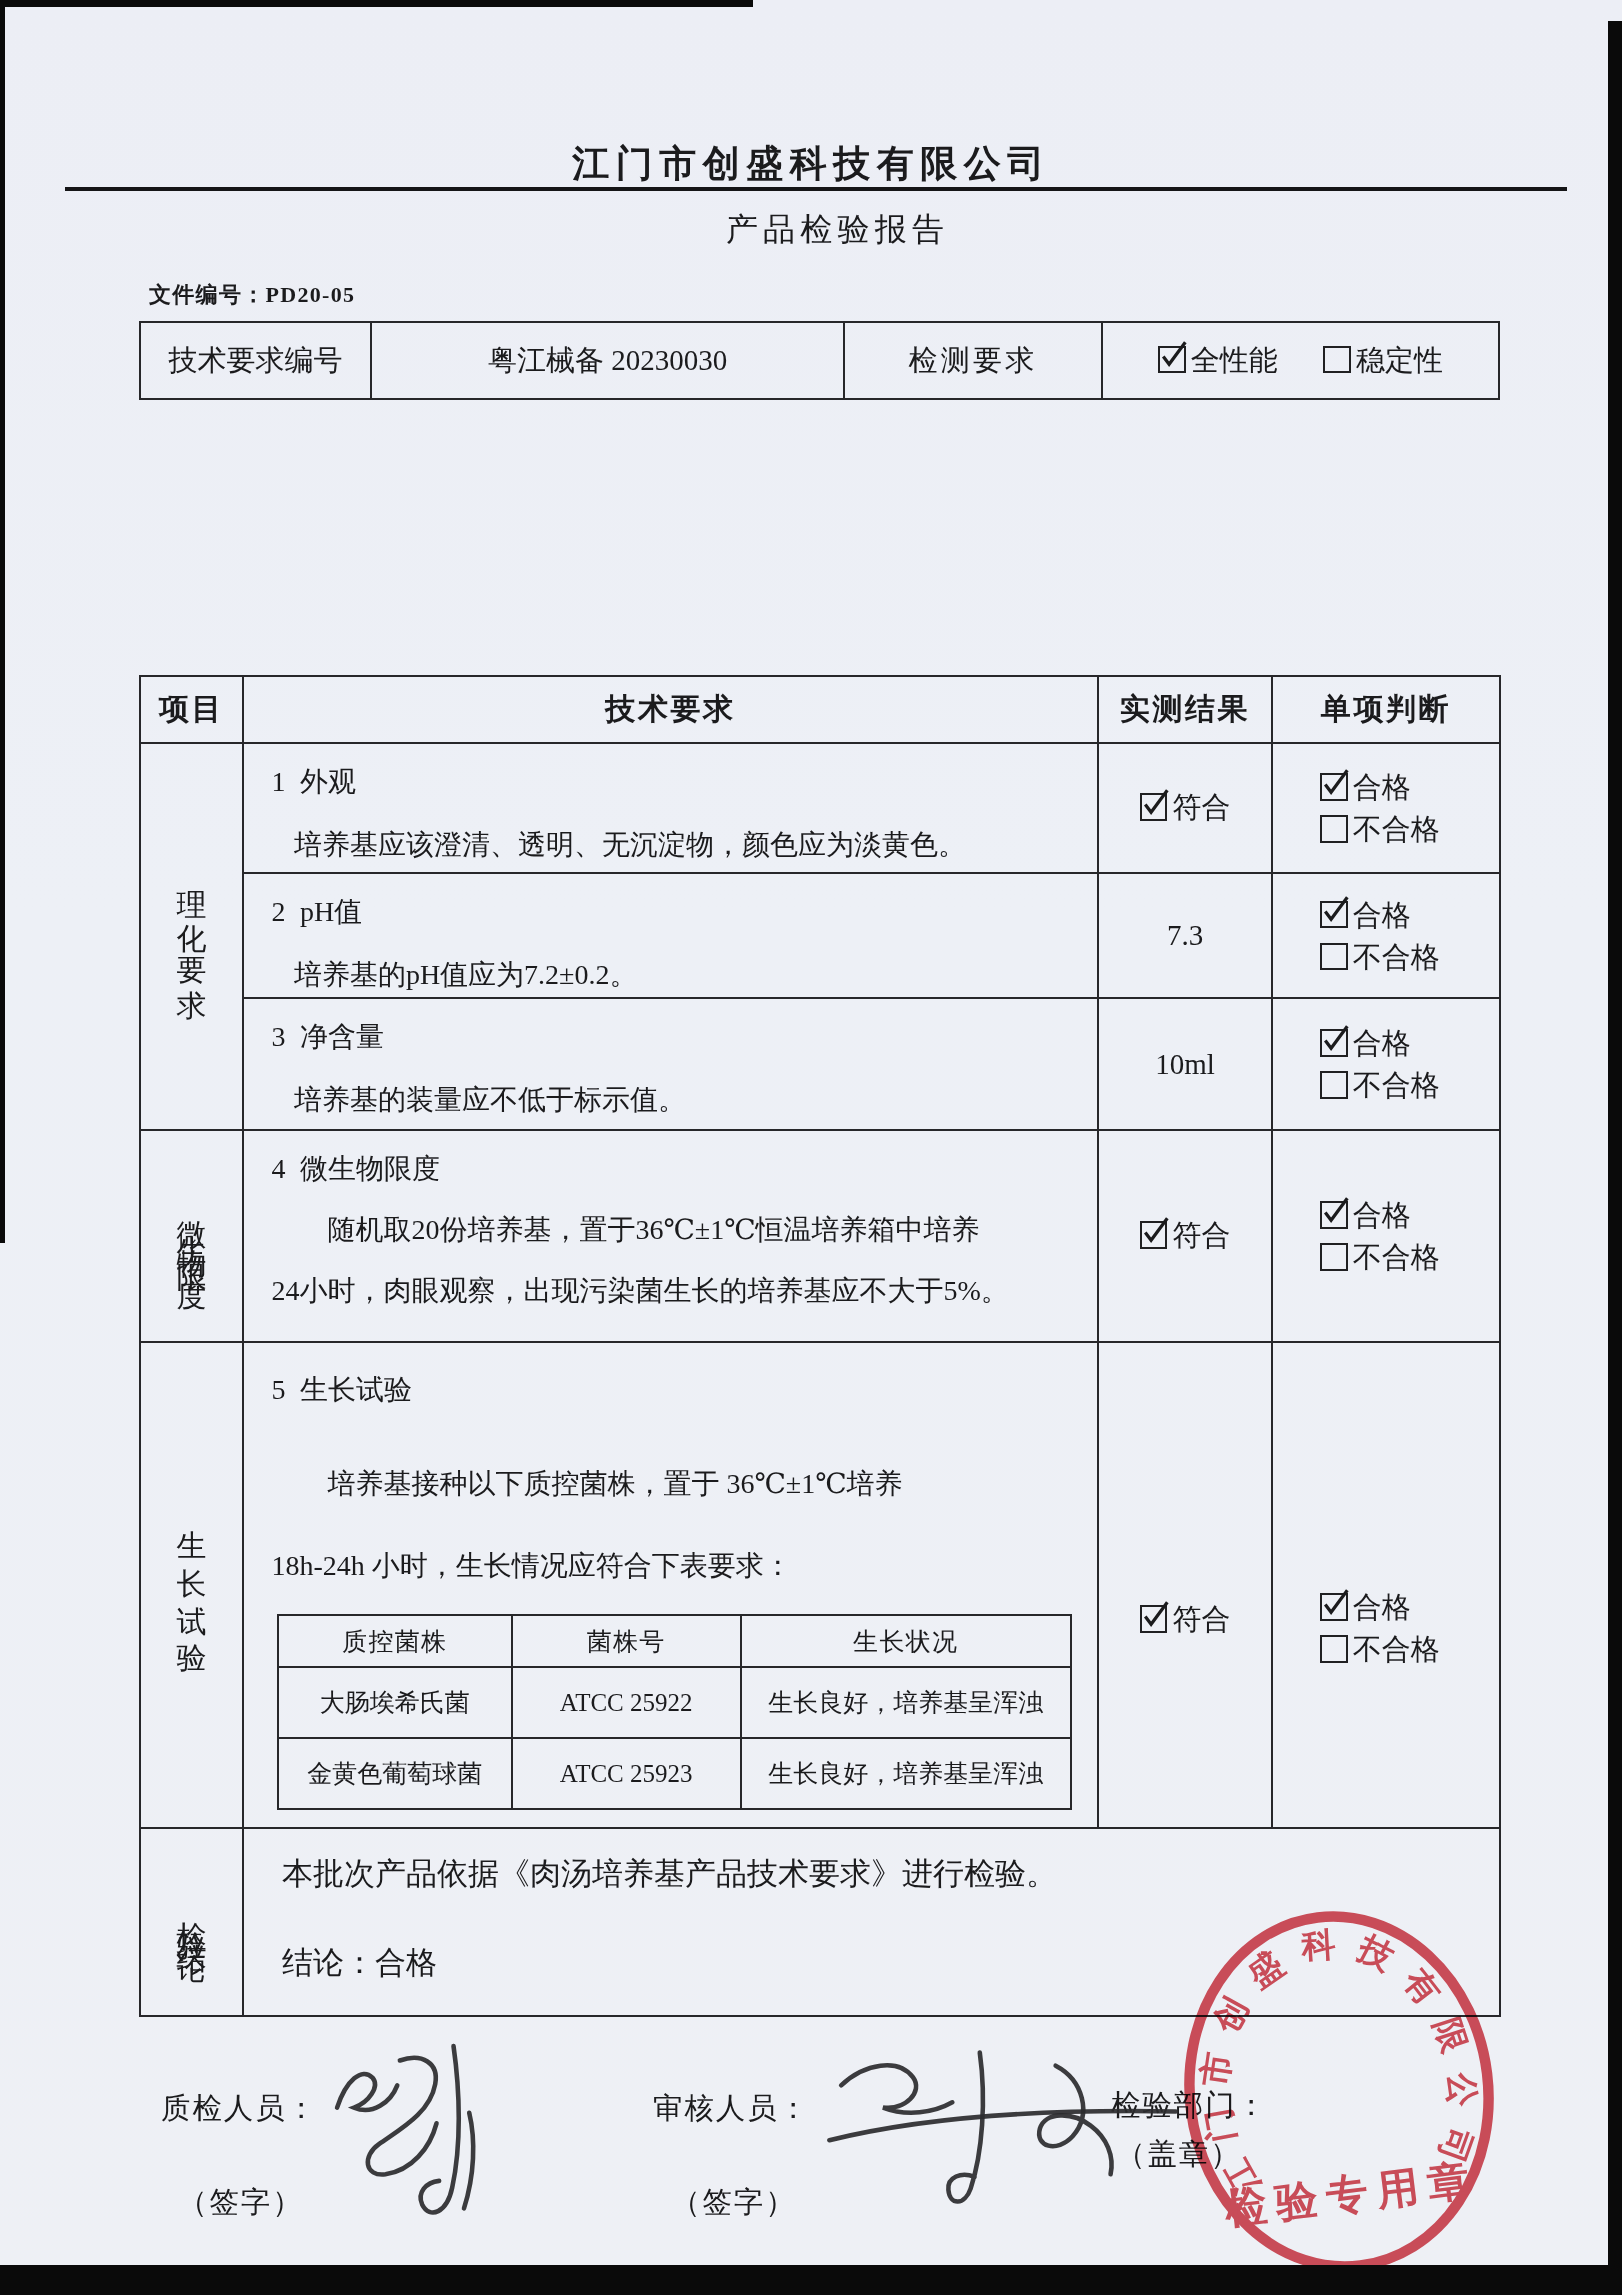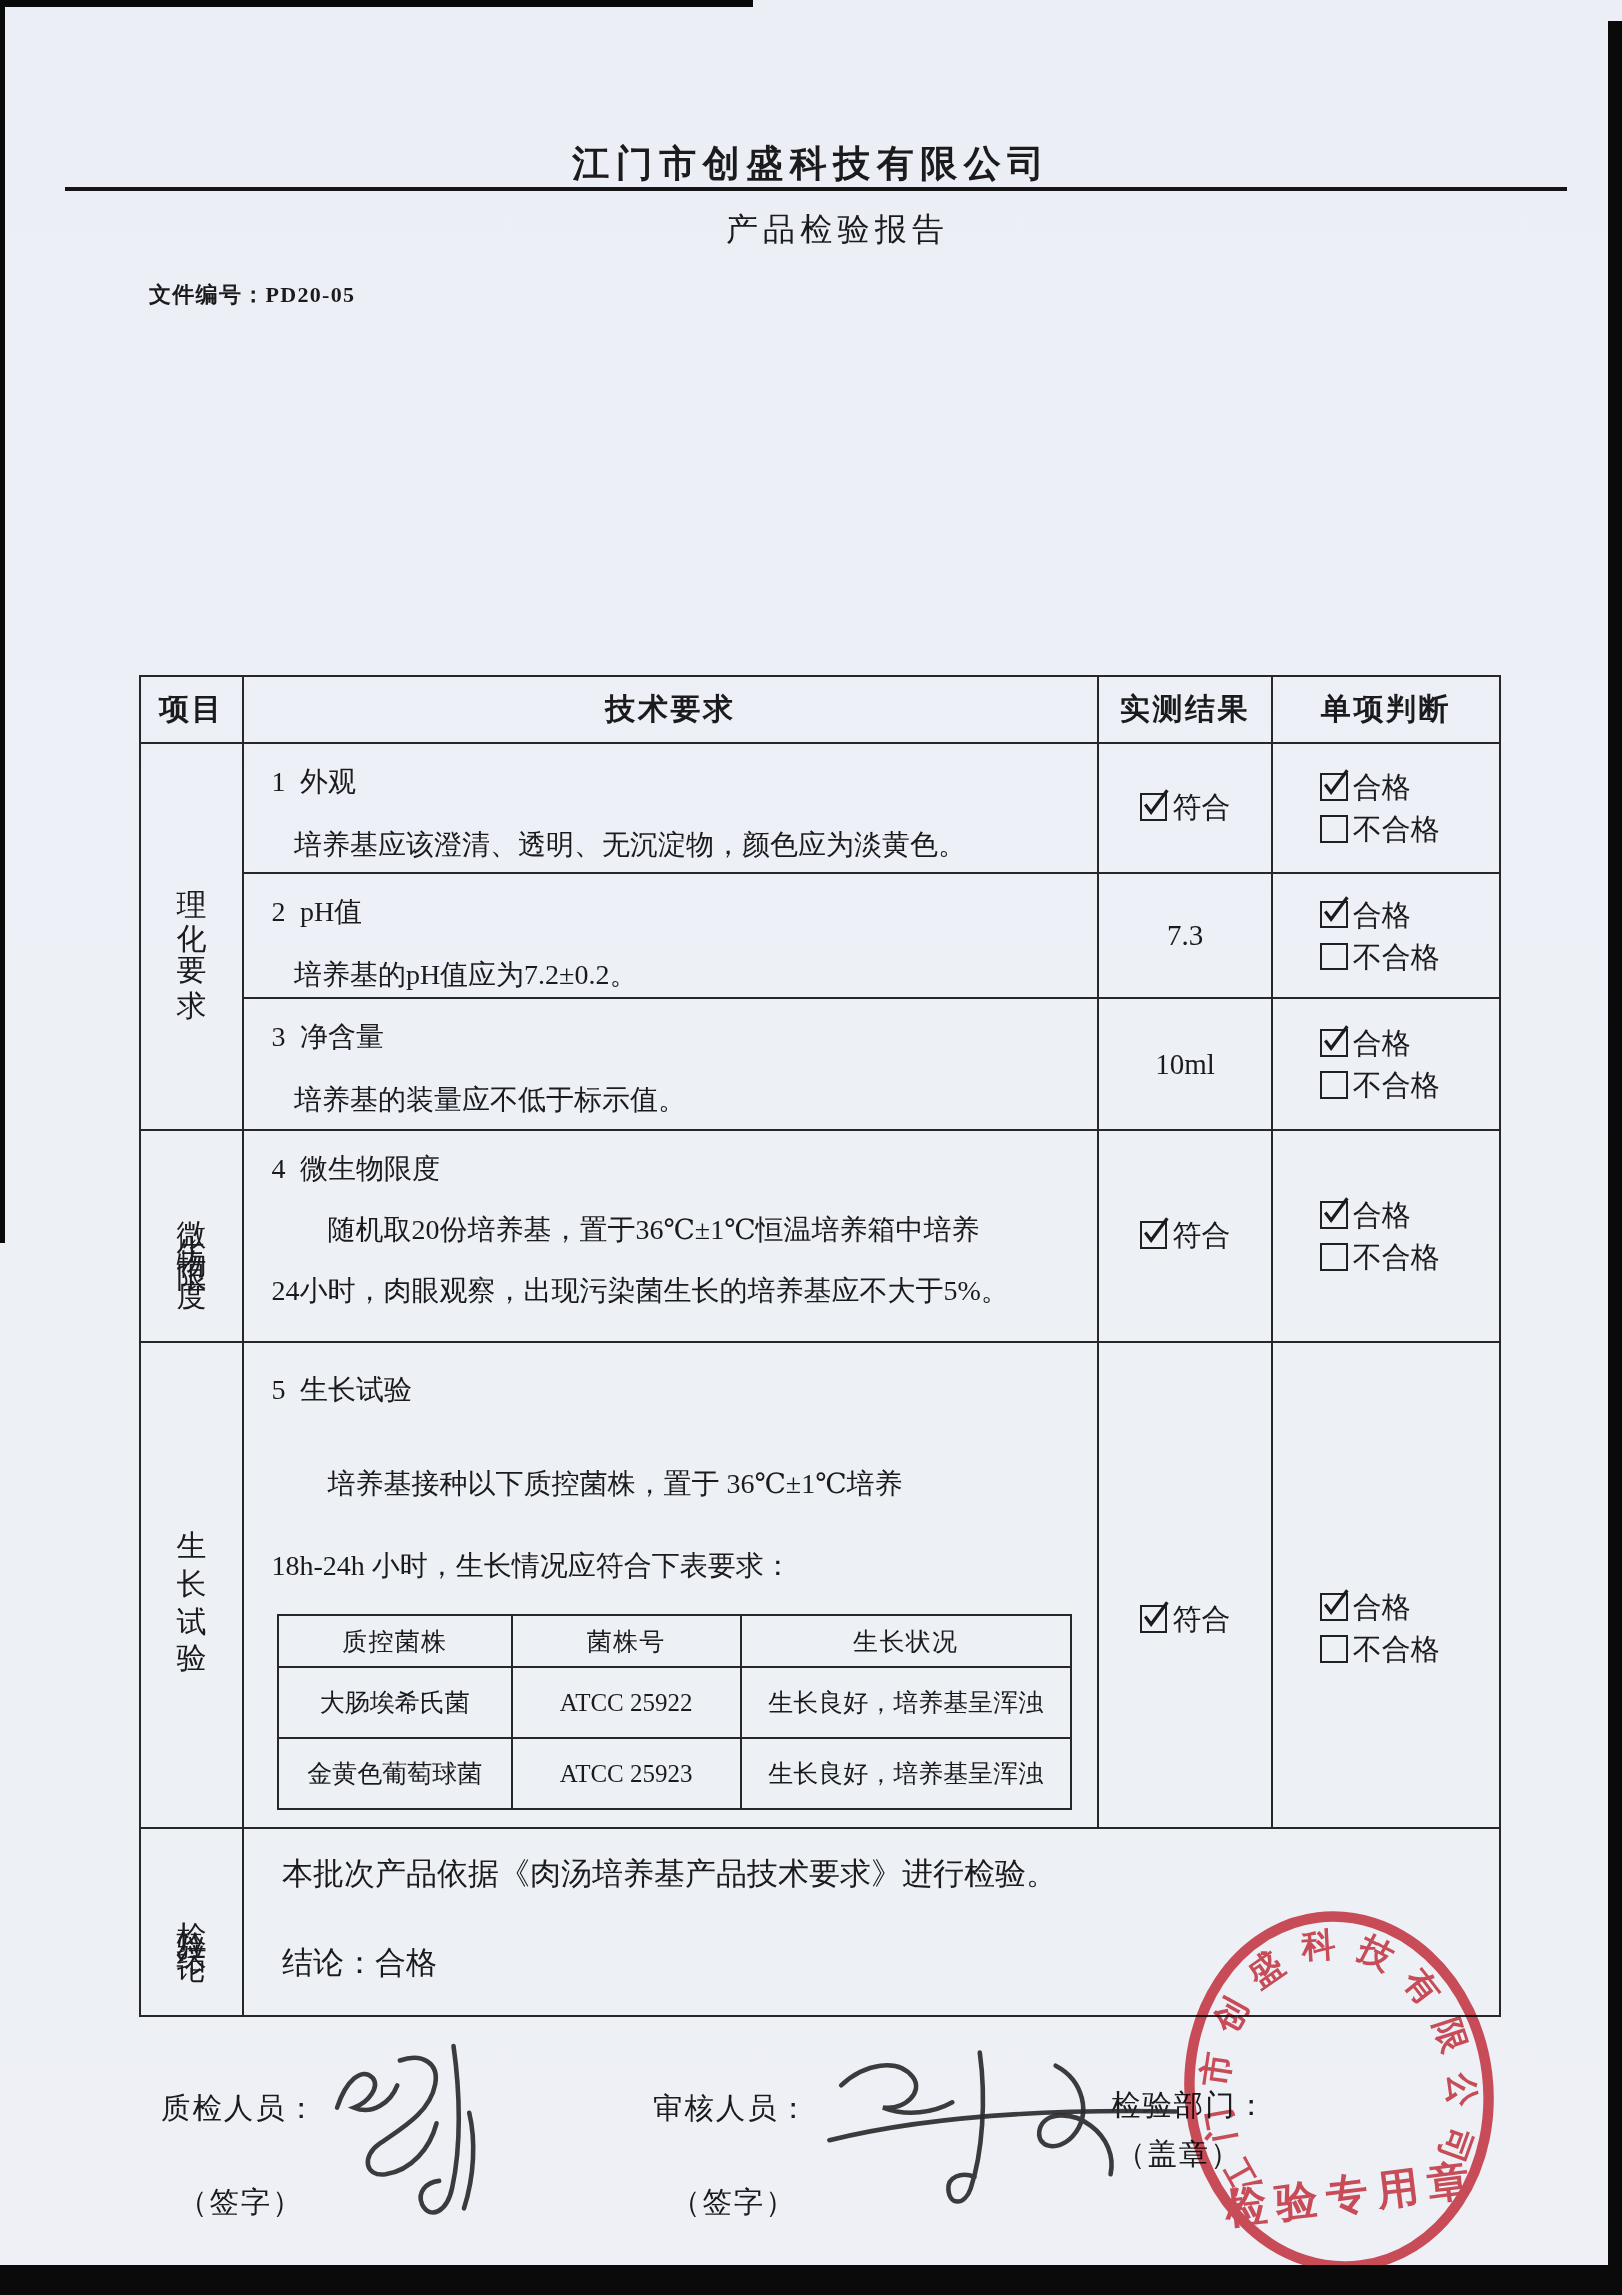--- a/index.html
+++ b/index.html
@@ -92,20 +92,36 @@
     <div class="doc-no">文件编号：PD20-05</div>
 
     <table class="info-table">
       <colgroup>
           <col style="width:231px">
           <col style="width:473px">
           <col style="width:258px">
           <col style="width:397px">
         </colgroup>
       <tbody>
+      <tr>
+        <td>技术要求编号</td>
+        <td>粤江械备 20230030</td>
+        <td class="lbl">检测要求</td>
+        <td>
+          <span style="white-space:nowrap;">
+            <span class="cb"><svg viewBox="0 0 46 54">
+                    <polyline points="8,30 17,42 42,8" stroke="#1b1b1d" stroke-width="5" fill="none"></polyline>
+                  </svg></span><span>全性能</span>
+          </span>
+          <span style="display:inline-block;width:31px;"></span>
+          <span style="white-space:nowrap;">
+            <span class="cb"></span><span>稳定性</span>
+          </span>
+        </td>
+      </tr>
     </tbody>
       </table>
 
     <table class="main-table">
       <colgroup>
           <col style="width:103px">
           <col style="width:855px">
           <col style="width:174px">
           <col style="width:228px">
         </colgroup>

